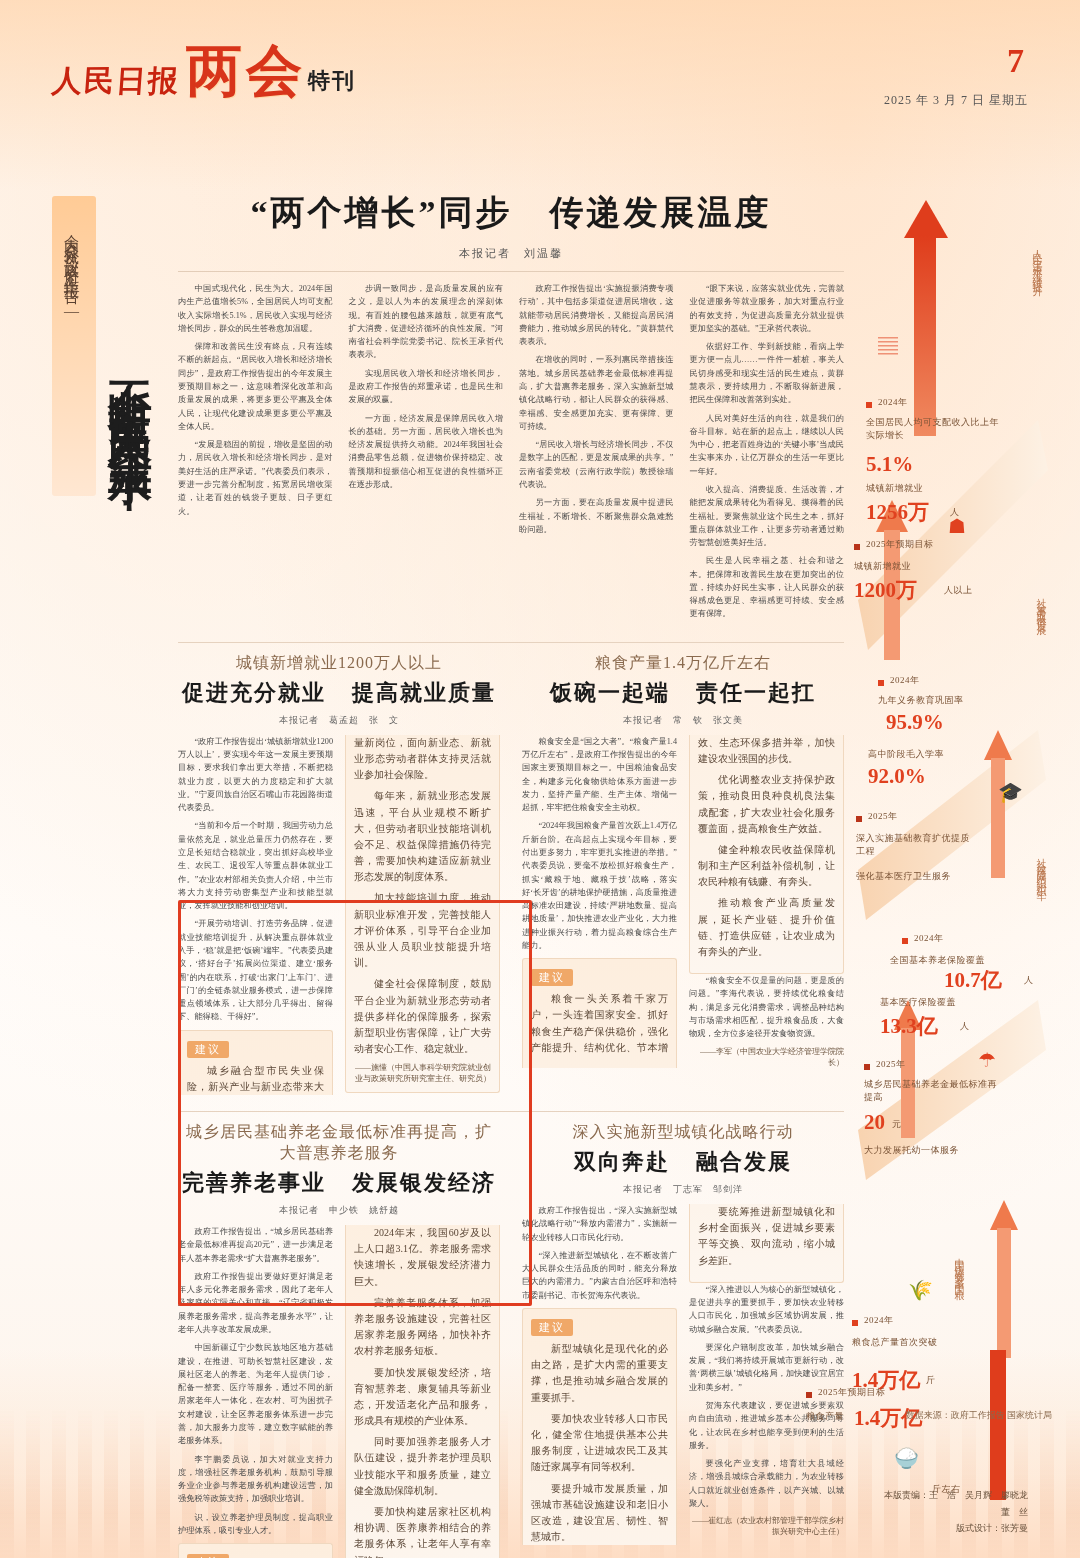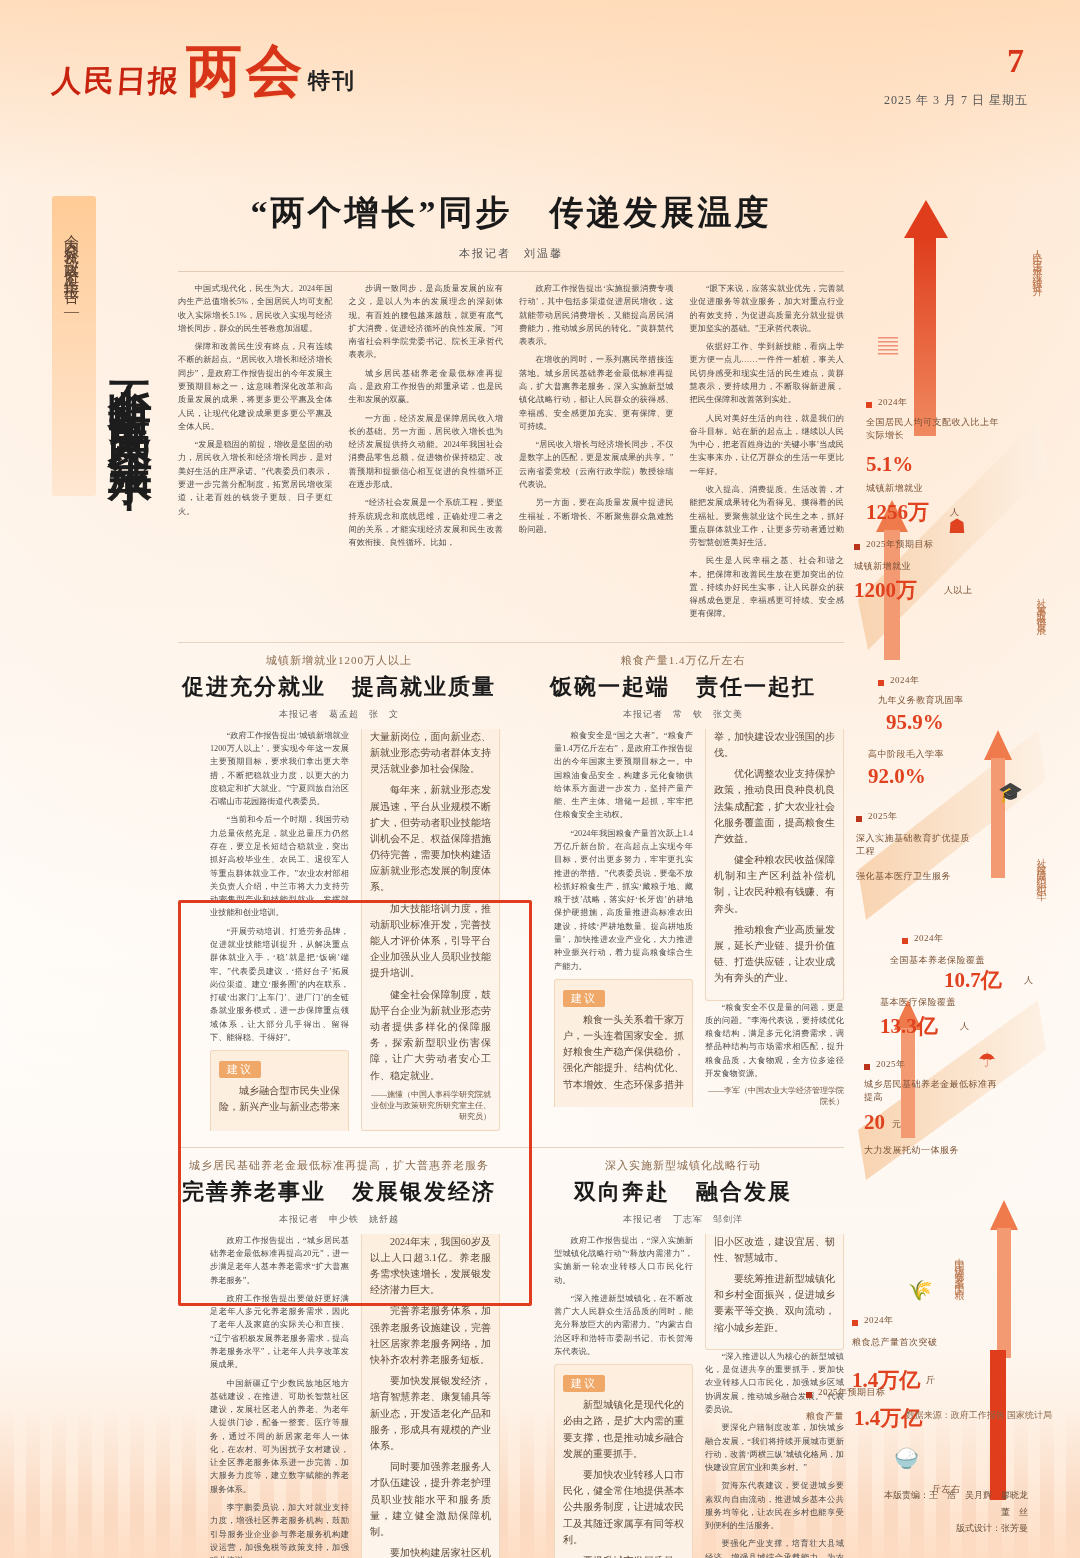--- a/index.html
+++ b/index.html
@@ -51,25 +51,25 @@
   .rule{height:1px;background:#e3cdb8;margin:6px 0 10px;}
 
   .cols3{display:flex;gap:16px;}
   .col{flex:1;}
   .txt{font-size:8.2px;line-height:1.62;color:#4a4a4a;text-align:justify;text-indent:2em;
     margin:0 0 5px;}
 
   .section{margin-top:16px;border-top:1px solid #e6d2bf;padding-top:10px;}
   .two{display:flex;gap:22px;}
   .half{flex:1;}
-  .kicker{text-align:center;font-size:11px;color:#8a6a4e;letter-spacing:1px;margin-bottom:4px;}
+  .kicker{text-align:center;font-size:16px;color:#8a6a4e;letter-spacing:1px;margin-bottom:4px;}
   .sub-head{text-align:center;font-size:22px;font-weight:bold;color:#1a1a1a;letter-spacing:2px;}
   .sub-head .sp{display:inline-block;width:26px;}
   .sbyline{text-align:center;font-size:9px;color:#666;letter-spacing:1px;margin:6px 0 8px;}
-  .twocol{column-count:2;column-gap:12px;margin-left:32px;}
+  .twocol{column-count:2;column-gap:12px;}
   .box{background:linear-gradient(180deg,#fdeede,#fdf6ef);border:1px solid #f0d8bf;border-radius:3px;
     padding:8px 8px 8px;margin-top:6px;}
   .box-tag{display:inline-block;background:#f0a868;color:#fff;font-size:11px;padding:1px 8px;
     border-radius:2px;letter-spacing:2px;margin-bottom:5px;}
   .box .txt{font-size:10px;color:#5a4636;}
   .sig{text-align:right;font-size:8px;color:#6b543f;margin-top:4px;}
 
   .hl-box{position:absolute;left:178px;top:900px;width:348px;height:400px;border:3px solid #e03c20;
     border-radius:2px;pointer-events:none;}
 
@@ -112,23 +112,22 @@
     <div class="rule"></div>
 
     <div class="cols3">
       <div class="col">
         <p class="txt">中国式现代化，民生为大。2024年国内生产总值增长5%，全国居民人均可支配收入实际增长5.1%，居民收入实现与经济增长同步，群众的民生答卷愈加温暖。</p>
         <p class="txt">保障和改善民生没有终点，只有连续不断的新起点。“居民收入增长和经济增长同步”，是政府工作报告提出的今年发展主要预期目标之一，这意味着深化改革和高质量发展的成果，将更多更公平惠及全体人民，让现代化建设成果更多更公平惠及全体人民。</p>
         <p class="txt">“发展是稳固的前提，增收是坚固的动力，居民收入增长和经济增长同步，是对美好生活的庄严承诺。”代表委员们表示，要进一步完善分配制度，拓宽居民增收渠道，让老百姓的钱袋子更鼓、日子更红火。</p>
       </div>
       <div class="col">
         <p class="txt">步调一致同步，是高质量发展的应有之义，是以人为本的发展理念的深刻体现。有百姓的腰包越来越鼓，就更有底气扩大消费，促进经济循环的良性发展。”河南省社会科学院党委书记、院长王承哲代表表示。</p>
-        <p class="txt">城乡居民基础养老金最低标准再提高，是政府工作报告的郑重承诺，也是民生和发展的双赢。</p>
+        <p class="txt">实现居民收入增长和经济增长同步，是政府工作报告的郑重承诺，也是民生和发展的双赢。</p>
         <p class="txt">一方面，经济发展是保障居民收入增长的基础。另一方面，居民收入增长也为经济发展提供持久动能。2024年我国社会消费品零售总额，促进物价保持稳定、改善预期和提振信心相互促进的良性循环正在逐步形成。</p>
-        <p class="txt">“经济社会发展是一个系统工程，要坚持系统观念和底线思维，正确处理二者之间的关系，才能实现经济发展和民生改善有效衔接、良性循环。比如，</p>
       </div>
       <div class="col">
         <p class="txt">政府工作报告提出‘实施提振消费专项行动’，其中包括多渠道促进居民增收，这就能带动居民消费增长，又能提高居民消费能力，推动城乡居民的转化。”黄群慧代表表示。</p>
         <p class="txt">在增收的同时，一系列惠民举措接连落地。城乡居民基础养老金最低标准再提高，扩大普惠养老服务，深入实施新型城镇化战略行动，都让人民群众的获得感、幸福感、安全感更加充实、更有保障、更可持续。</p>
         <p class="txt">“居民收入增长与经济增长同步，不仅是数字上的匹配，更是发展成果的共享。”云南省委党校（云南行政学院）教授徐瑞代表说。</p>
         <p class="txt">另一方面，要在高质量发展中提进民生福祉，不断增长、不断聚焦群众急难愁盼问题。</p>
       </div>
       <div class="col">
         <p class="txt">“眼下来说，应落实就业优先，完善就业促进服务等就业服务，加大对重点行业的有效支持，为促进高质量充分就业提供更加坚实的基础。”王承哲代表说。</p>
         <p class="txt">依据好工作、学到新技能，看病上学更方便一点儿……一件件一桩桩，事关人民切身感受和现实生活的民生难点，黄群慧表示，要持续用力，不断取得新进展，把民生保障和改善落到实处。</p>

